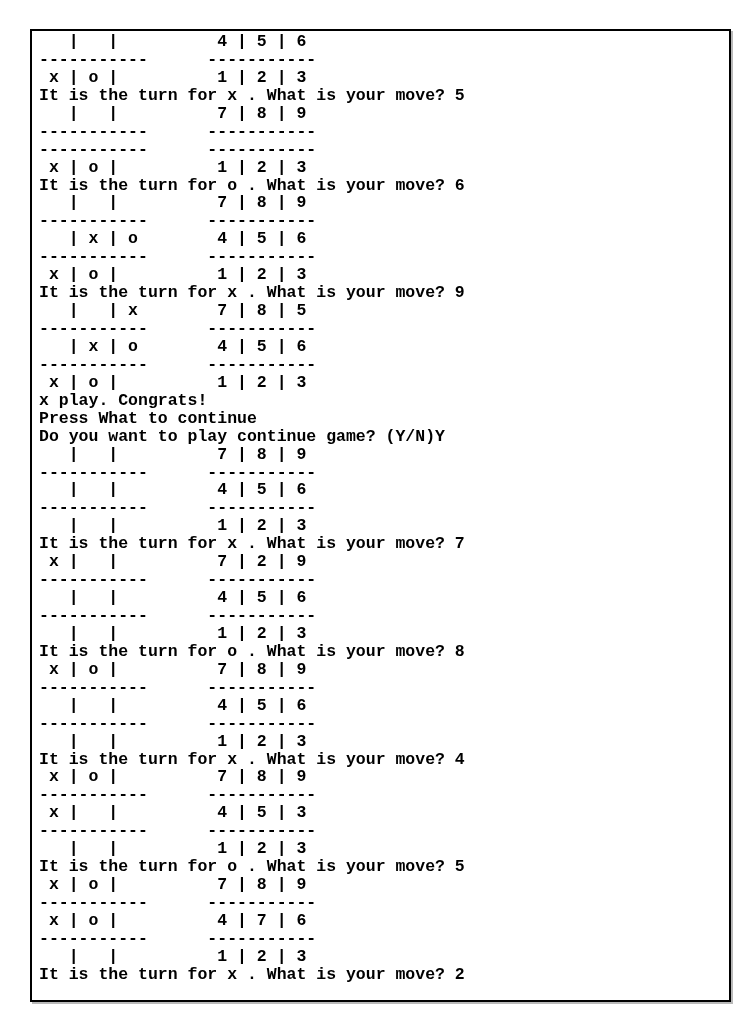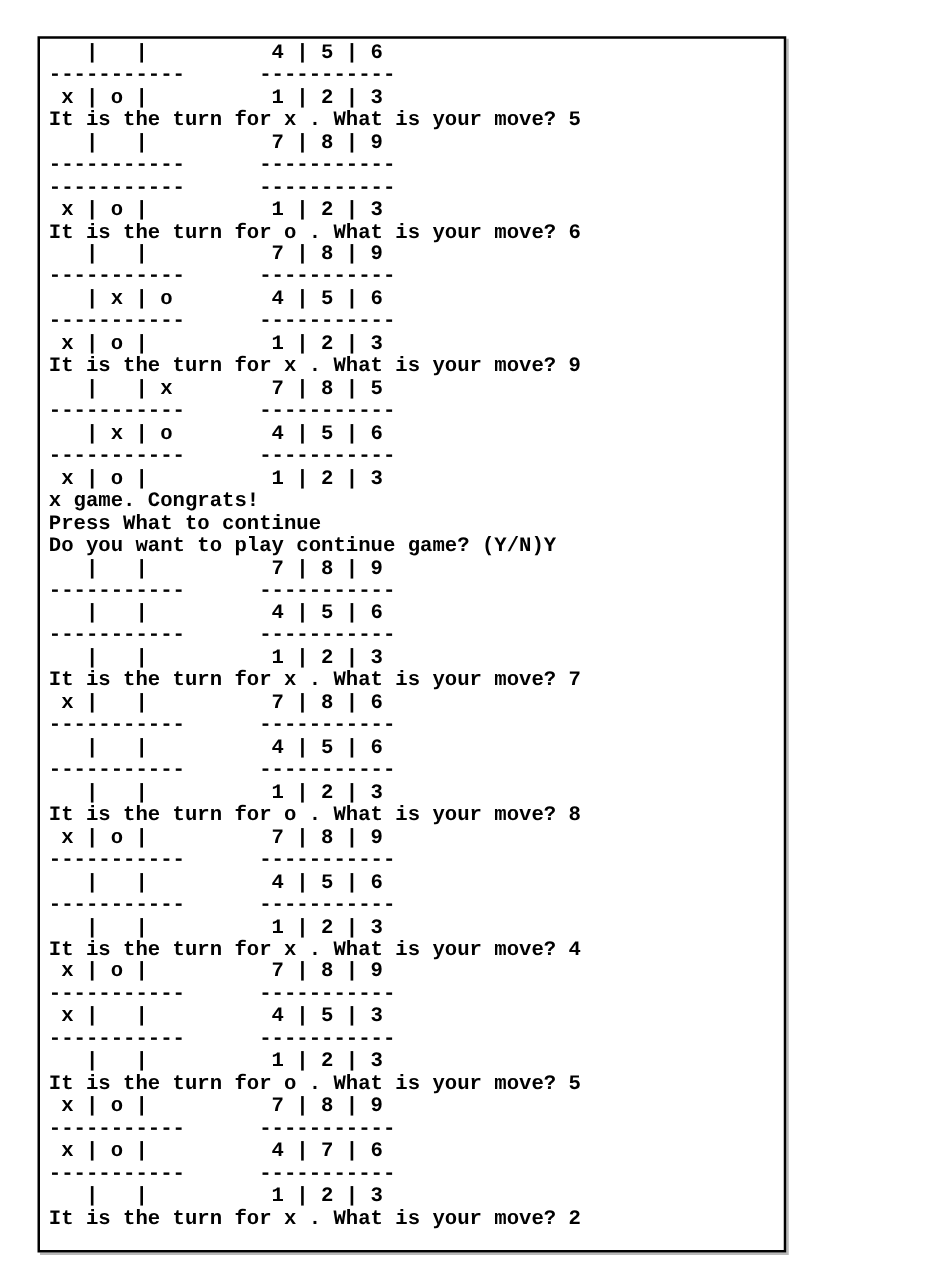--- a/index.html
+++ b/index.html
@@ -13,21 +13,21 @@
   .page {
     position: relative;
     width: 746px;
     height: 1024px;
     background: #ffffff;
   }
   .console {
     position: absolute;
     left: 30px;
     top: 29px;
-    width: 599px;
+    width: 701px;
     height: 973px;
     box-sizing: border-box;
     background: #ffffff;
     border: 2px solid #000000;
     box-shadow: 2px 2px 0 #b9b9b9;
     padding: 2px 0 0 7px;
     overflow: hidden;
     font-family: "Liberation Mono", "DejaVu Sans Mono", monospace;
     font-weight: bold;
     font-size: 16.5px;
@@ -57,30 +57,30 @@
       <div class="console-line">-----------      -----------</div>
       <div class="console-line">   | x | o        4 | 5 | 6</div>
       <div class="console-line">-----------      -----------</div>
       <div class="console-line"> x | o |          1 | 2 | 3</div>
       <div class="console-line">It is the turn for x . What is your move? 9</div>
       <div class="console-line">   |   | x        7 | 8 | 5</div>
       <div class="console-line">-----------      -----------</div>
       <div class="console-line">   | x | o        4 | 5 | 6</div>
       <div class="console-line">-----------      -----------</div>
       <div class="console-line"> x | o |          1 | 2 | 3</div>
-      <div class="console-line">x game. Congrats!</div>
+      <div class="console-line">x play. Congrats!</div>
       <div class="console-line">Press What to continue</div>
       <div class="console-line">Do you want to play continue game? (Y/N)Y</div>
       <div class="console-line">   |   |          7 | 8 | 9</div>
       <div class="console-line">-----------      -----------</div>
       <div class="console-line">   |   |          4 | 5 | 6</div>
       <div class="console-line">-----------      -----------</div>
       <div class="console-line">   |   |          1 | 2 | 3</div>
       <div class="console-line">It is the turn for x . What is your move? 7</div>
-      <div class="console-line"> x |   |          7 | 8 | 6</div>
+      <div class="console-line"> x |   |          7 | 2 | 9</div>
       <div class="console-line">-----------      -----------</div>
       <div class="console-line">   |   |          4 | 5 | 6</div>
       <div class="console-line">-----------      -----------</div>
       <div class="console-line">   |   |          1 | 2 | 3</div>
       <div class="console-line">It is the turn for o . What is your move? 8</div>
       <div class="console-line"> x | o |          7 | 8 | 9</div>
       <div class="console-line">-----------      -----------</div>
       <div class="console-line">   |   |          4 | 5 | 6</div>
       <div class="console-line">-----------      -----------</div>
       <div class="console-line">   |   |          1 | 2 | 3</div>

